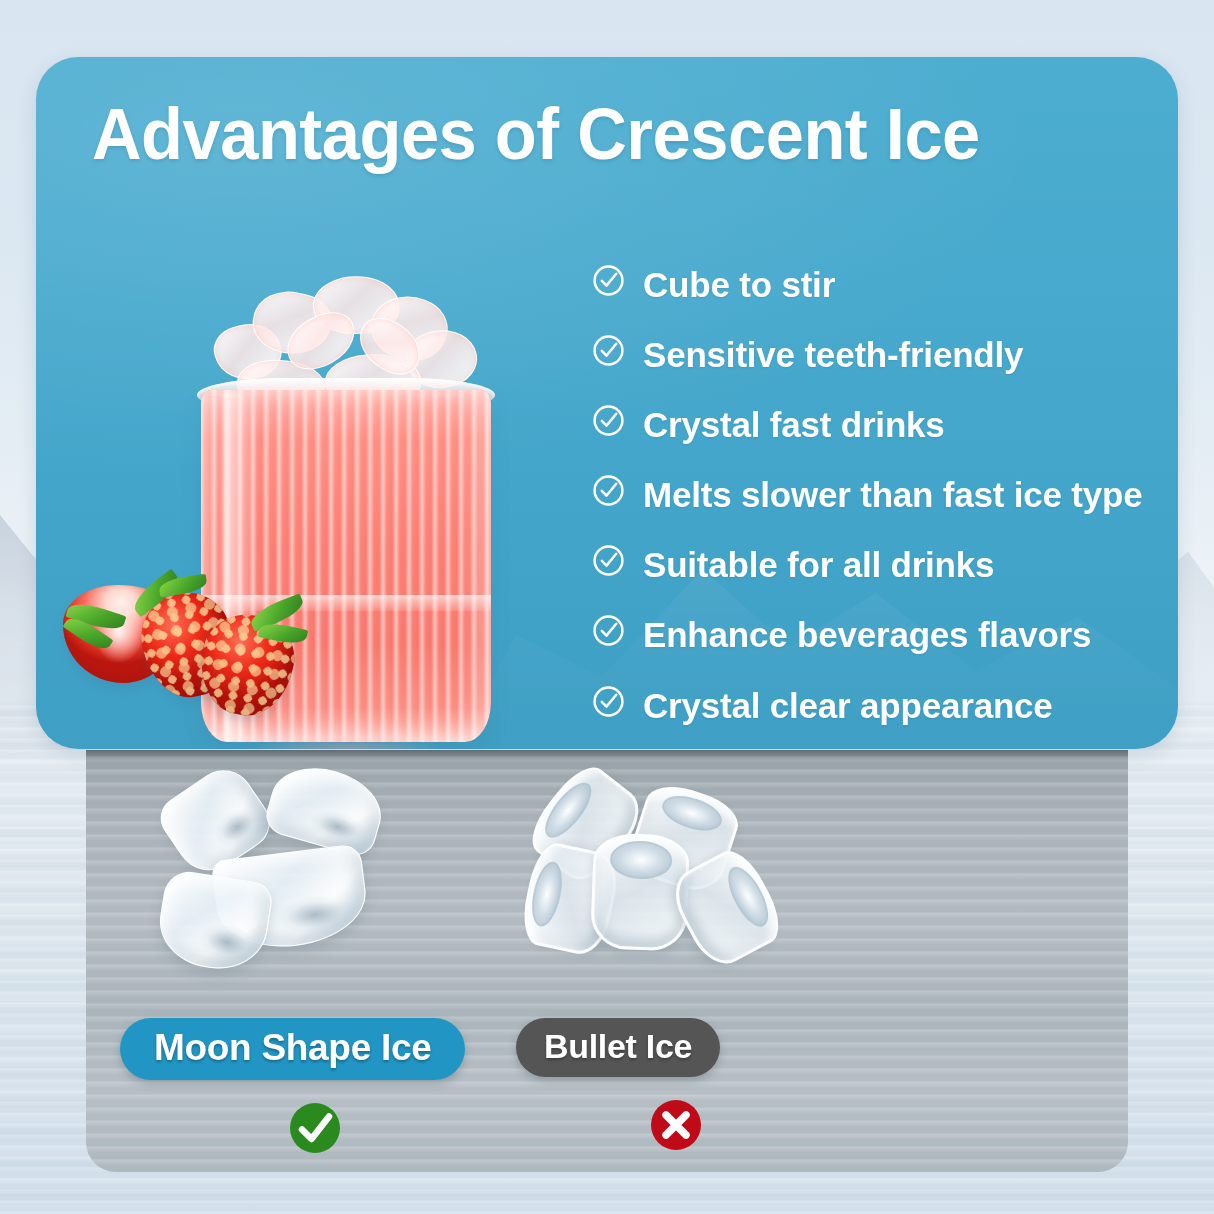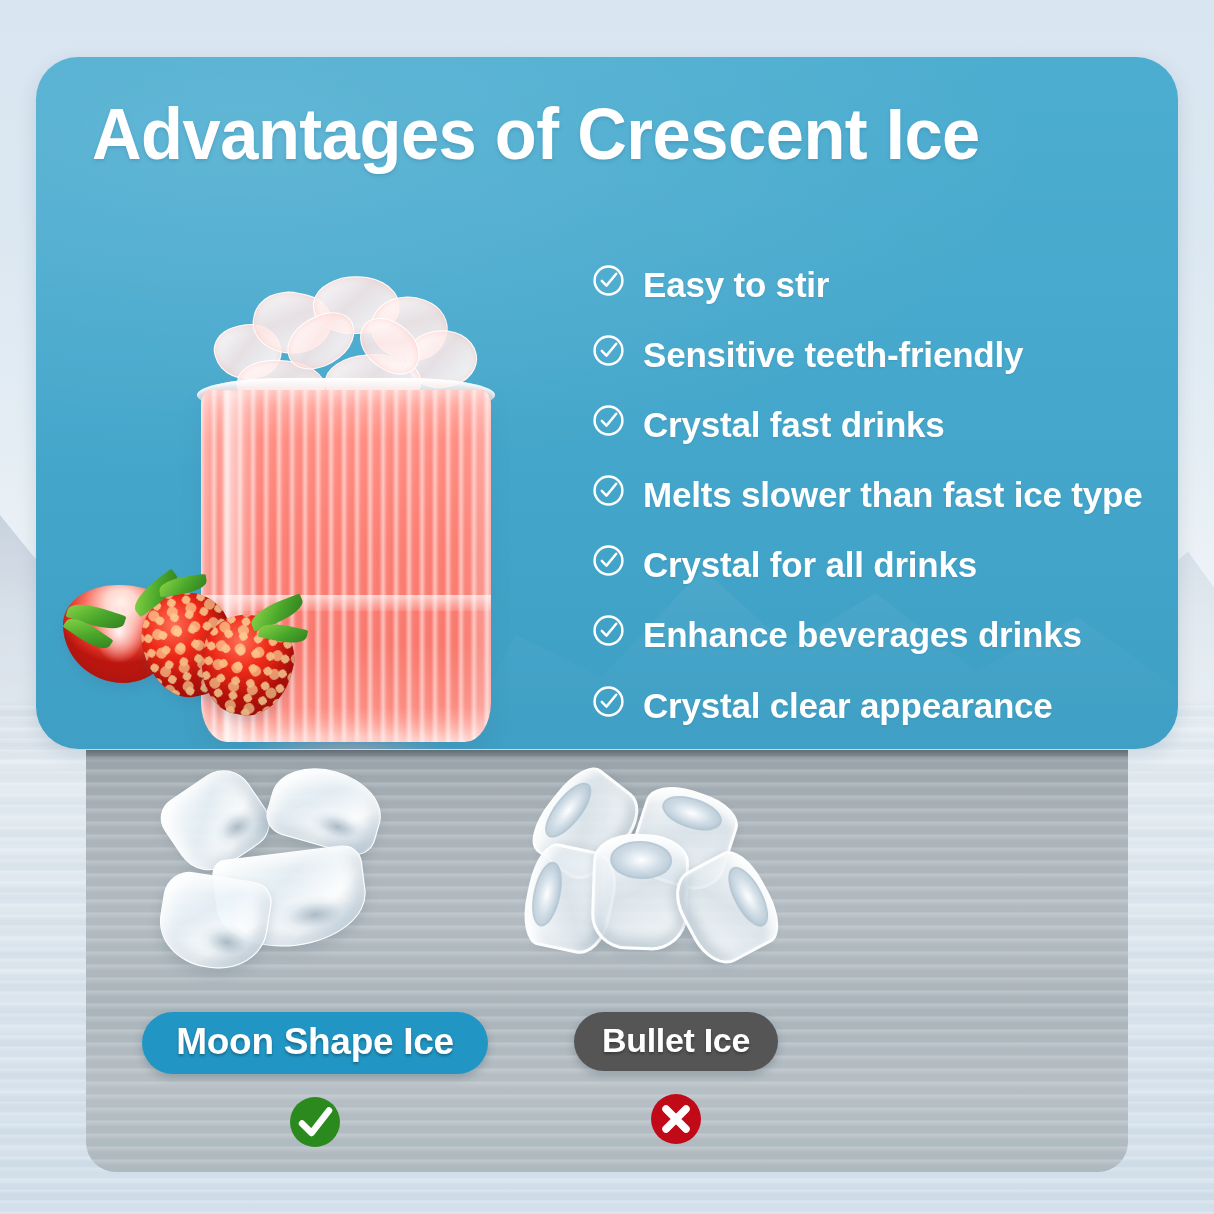--- a/index.html
+++ b/index.html
@@ -364,21 +364,21 @@
     opacity: .85;
   }
   .cp1 { left: 70px;  top: 8px;   width: 82px; height: 76px; transform: rotate(-6deg); }
   .cp2 { left: 146px; top: 22px;  width: 76px; height: 76px; transform: rotate(9deg); }
   .cp3 { left: 6px;   top: 82px;  width: 80px; height: 80px; transform: rotate(4deg); }
   .cp4 { left: 86px;  top: 96px;  width: 80px; height: 80px; transform: rotate(-3deg); }
   .cp5 { left: 168px; top: 88px;  width: 78px; height: 80px; transform: rotate(7deg); }
   .cp6 { left: 118px; top: 64px;  width: 72px; height: 64px; transform: rotate(-11deg); }
 
   
-  .ice-label-row { position: relative; display: flex; justify-content: center; }
+  .ice-label-row { position: relative; display: flex; margin-top: 6px; }
   .ice-label {
     display: inline-block;
     padding: 11px 34px 14px;
     border-radius: 34px;
     color: #ffffff;
     font-size: 37px;
     line-height: 1;
     font-weight: 700;
     letter-spacing: -.3px;
     font-family: "Liberation Sans Narrow", "Liberation Sans", sans-serif;
@@ -445,21 +445,21 @@
     </figure>
 
     <ul id="benefits" data-interactable="false">
       <li class="benefit" data-interactable="false">
         <span class="check-circle" data-interactable="false">
           <svg viewBox="0 0 32 32" width="33" height="33" aria-hidden="true">
             <circle cx="16" cy="16" r="13.5" fill="none" stroke="#ffffff" stroke-width="2.4"></circle>
             <path d="M9.5 16.4 L14 21 L23.5 9.5" fill="none" stroke="#ffffff" stroke-width="2.4" stroke-linecap="round" stroke-linejoin="round"></path>
           </svg>
         </span>
-        <span class="benefit-text" data-interactable="false">Easy to stir</span>
+        <span class="benefit-text" data-interactable="false">Cube to stir</span>
       </li>
       <li class="benefit" data-interactable="false">
         <span class="check-circle" data-interactable="false">
           <svg viewBox="0 0 32 32" width="33" height="33" aria-hidden="true">
             <circle cx="16" cy="16" r="13.5" fill="none" stroke="#ffffff" stroke-width="2.4"></circle>
             <path d="M9.5 16.4 L14 21 L23.5 9.5" fill="none" stroke="#ffffff" stroke-width="2.4" stroke-linecap="round" stroke-linejoin="round"></path>
           </svg>
         </span>
         <span class="benefit-text" data-interactable="false">Sensitive teeth-friendly</span>
       </li>
@@ -481,30 +481,30 @@
         </span>
         <span class="benefit-text" data-interactable="false">Melts slower than fast ice type</span>
       </li>
       <li class="benefit" data-interactable="false">
         <span class="check-circle" data-interactable="false">
           <svg viewBox="0 0 32 32" width="33" height="33" aria-hidden="true">
             <circle cx="16" cy="16" r="13.5" fill="none" stroke="#ffffff" stroke-width="2.4"></circle>
             <path d="M9.5 16.4 L14 21 L23.5 9.5" fill="none" stroke="#ffffff" stroke-width="2.4" stroke-linecap="round" stroke-linejoin="round"></path>
           </svg>
         </span>
-        <span class="benefit-text" data-interactable="false">Crystal for all drinks</span>
-      </li>
-      <li class="benefit" data-interactable="false">
-        <span class="check-circle" data-interactable="false">
-          <svg viewBox="0 0 32 32" width="33" height="33" aria-hidden="true">
-            <circle cx="16" cy="16" r="13.5" fill="none" stroke="#ffffff" stroke-width="2.4"></circle>
-            <path d="M9.5 16.4 L14 21 L23.5 9.5" fill="none" stroke="#ffffff" stroke-width="2.4" stroke-linecap="round" stroke-linejoin="round"></path>
-          </svg>
-        </span>
-        <span class="benefit-text" data-interactable="false">Enhance beverages drinks</span>
+        <span class="benefit-text" data-interactable="false">Suitable for all drinks</span>
+      </li>
+      <li class="benefit" data-interactable="false">
+        <span class="check-circle" data-interactable="false">
+          <svg viewBox="0 0 32 32" width="33" height="33" aria-hidden="true">
+            <circle cx="16" cy="16" r="13.5" fill="none" stroke="#ffffff" stroke-width="2.4"></circle>
+            <path d="M9.5 16.4 L14 21 L23.5 9.5" fill="none" stroke="#ffffff" stroke-width="2.4" stroke-linecap="round" stroke-linejoin="round"></path>
+          </svg>
+        </span>
+        <span class="benefit-text" data-interactable="false">Enhance beverages flavors</span>
       </li>
       <li class="benefit" data-interactable="false">
         <span class="check-circle" data-interactable="false">
           <svg viewBox="0 0 32 32" width="33" height="33" aria-hidden="true">
             <circle cx="16" cy="16" r="13.5" fill="none" stroke="#ffffff" stroke-width="2.4"></circle>
             <path d="M9.5 16.4 L14 21 L23.5 9.5" fill="none" stroke="#ffffff" stroke-width="2.4" stroke-linecap="round" stroke-linejoin="round"></path>
           </svg>
         </span>
         <span class="benefit-text" data-interactable="false">Crystal clear appearance</span>
       </li>

